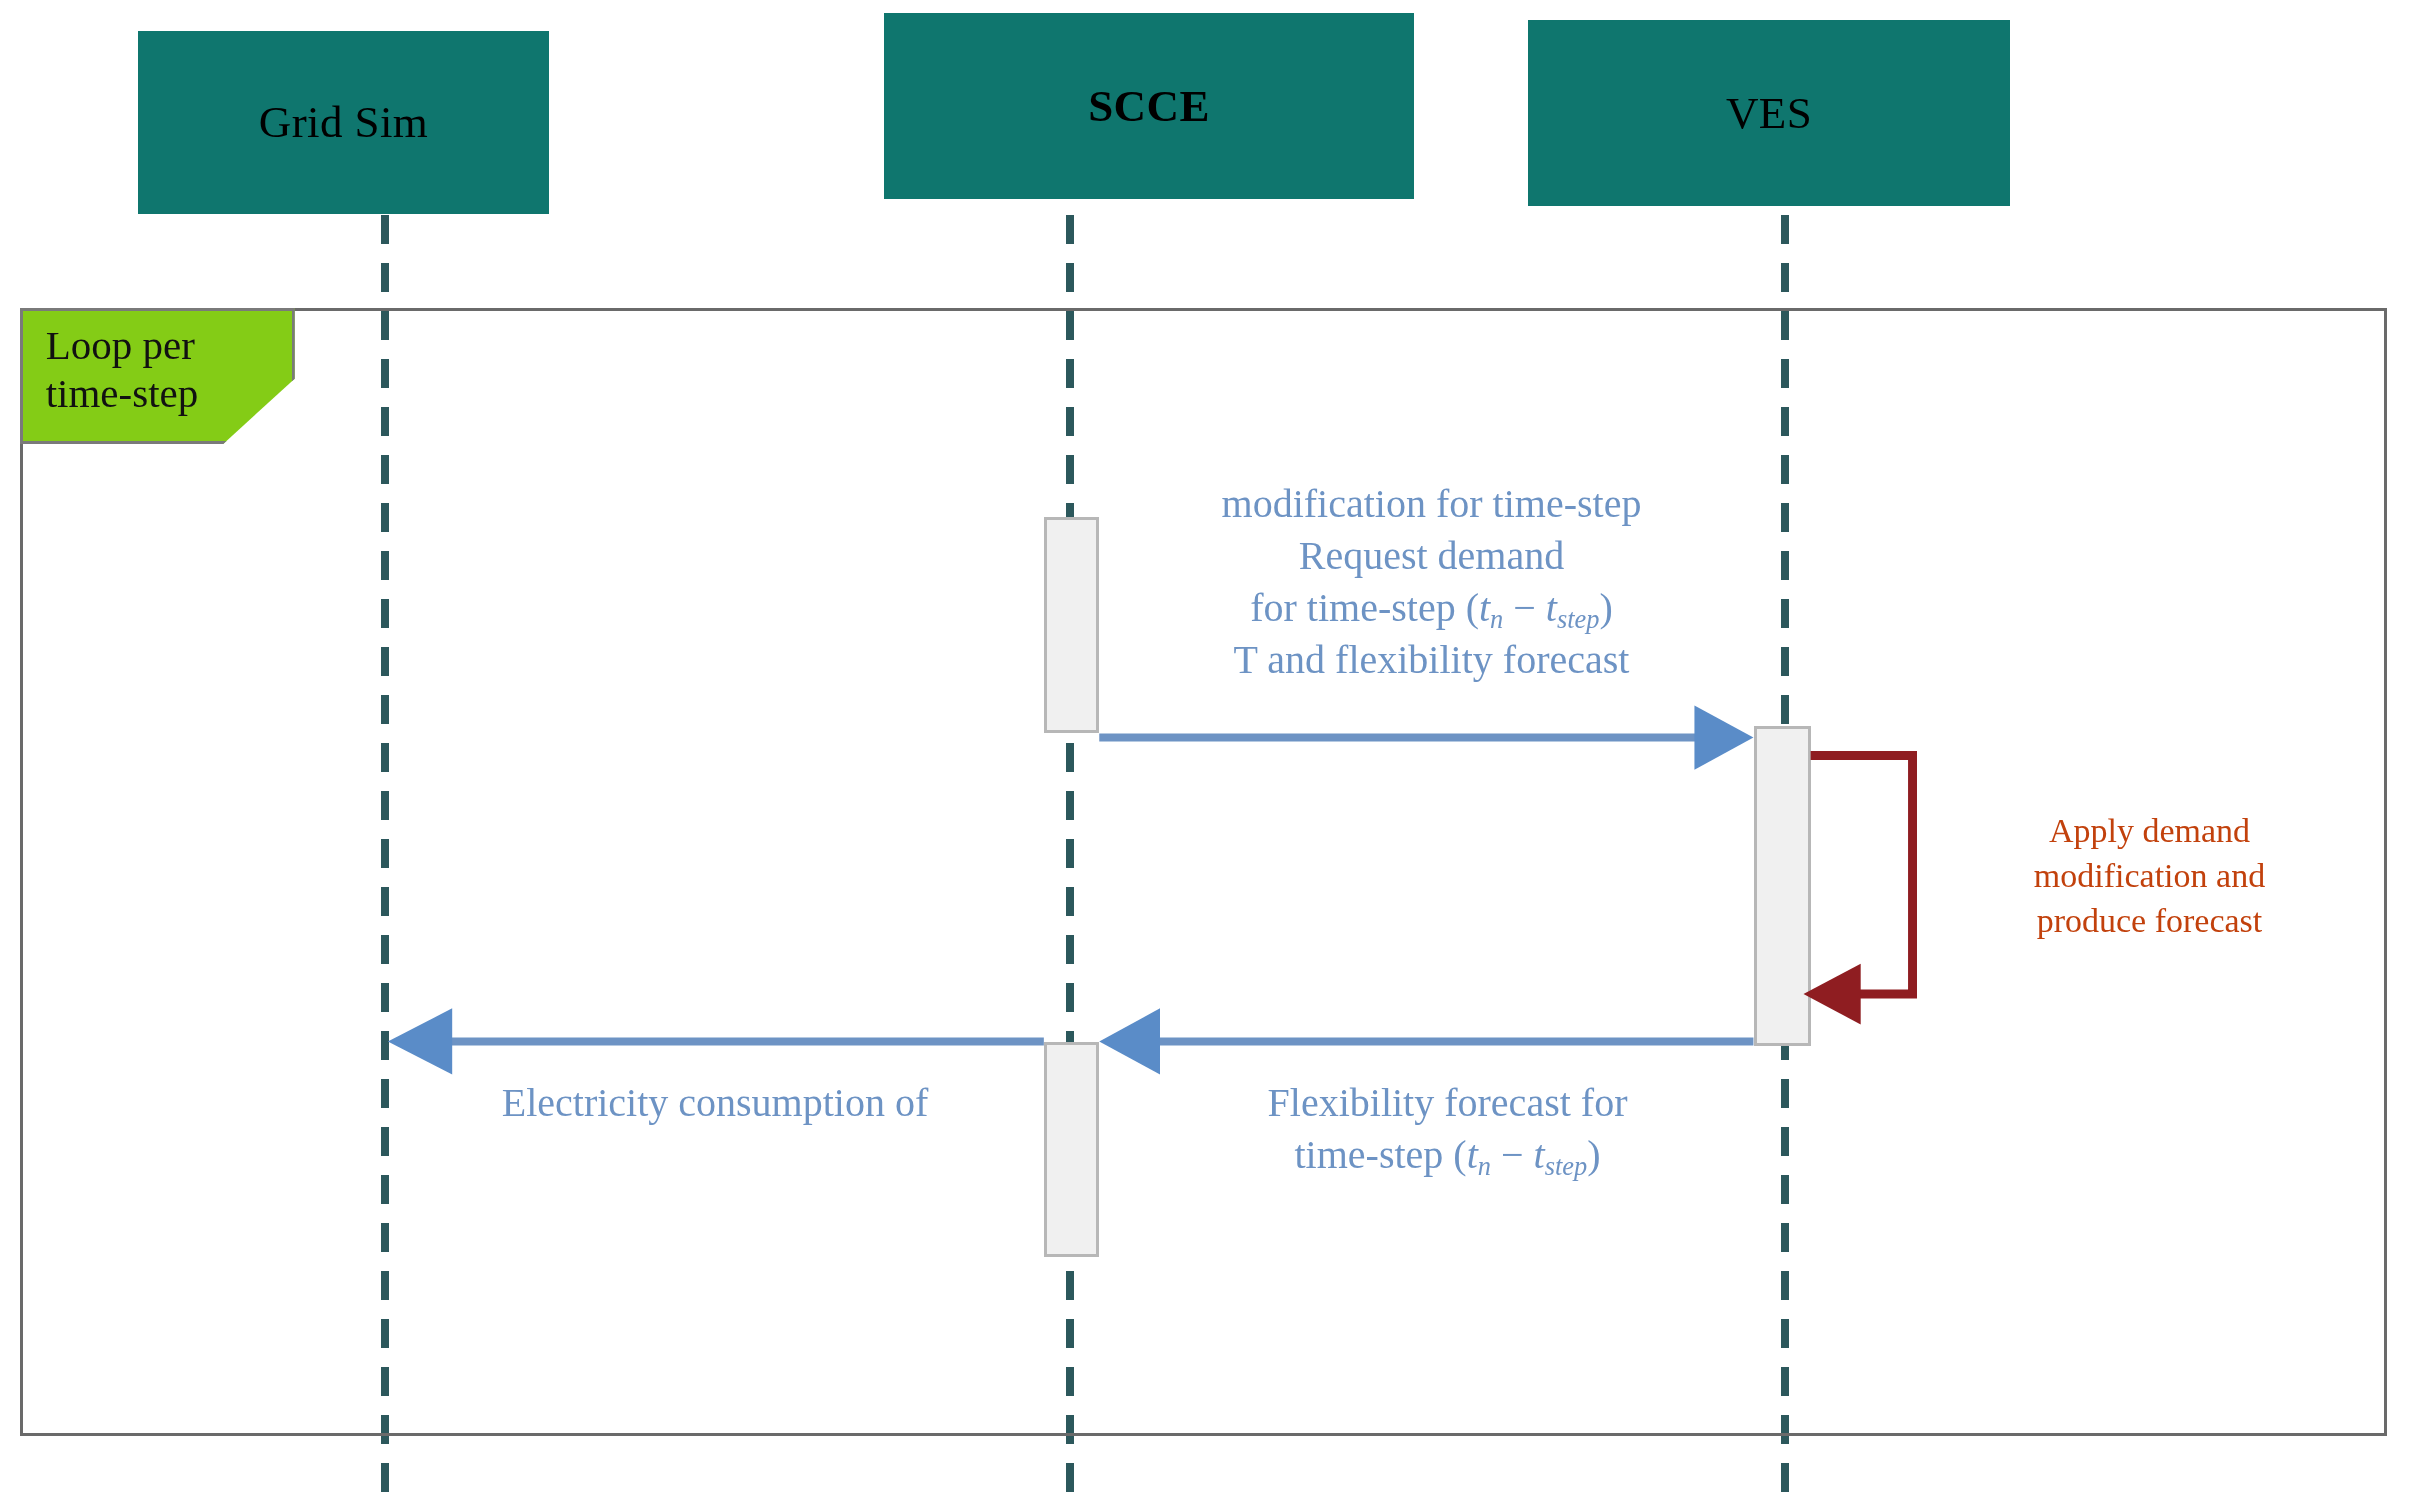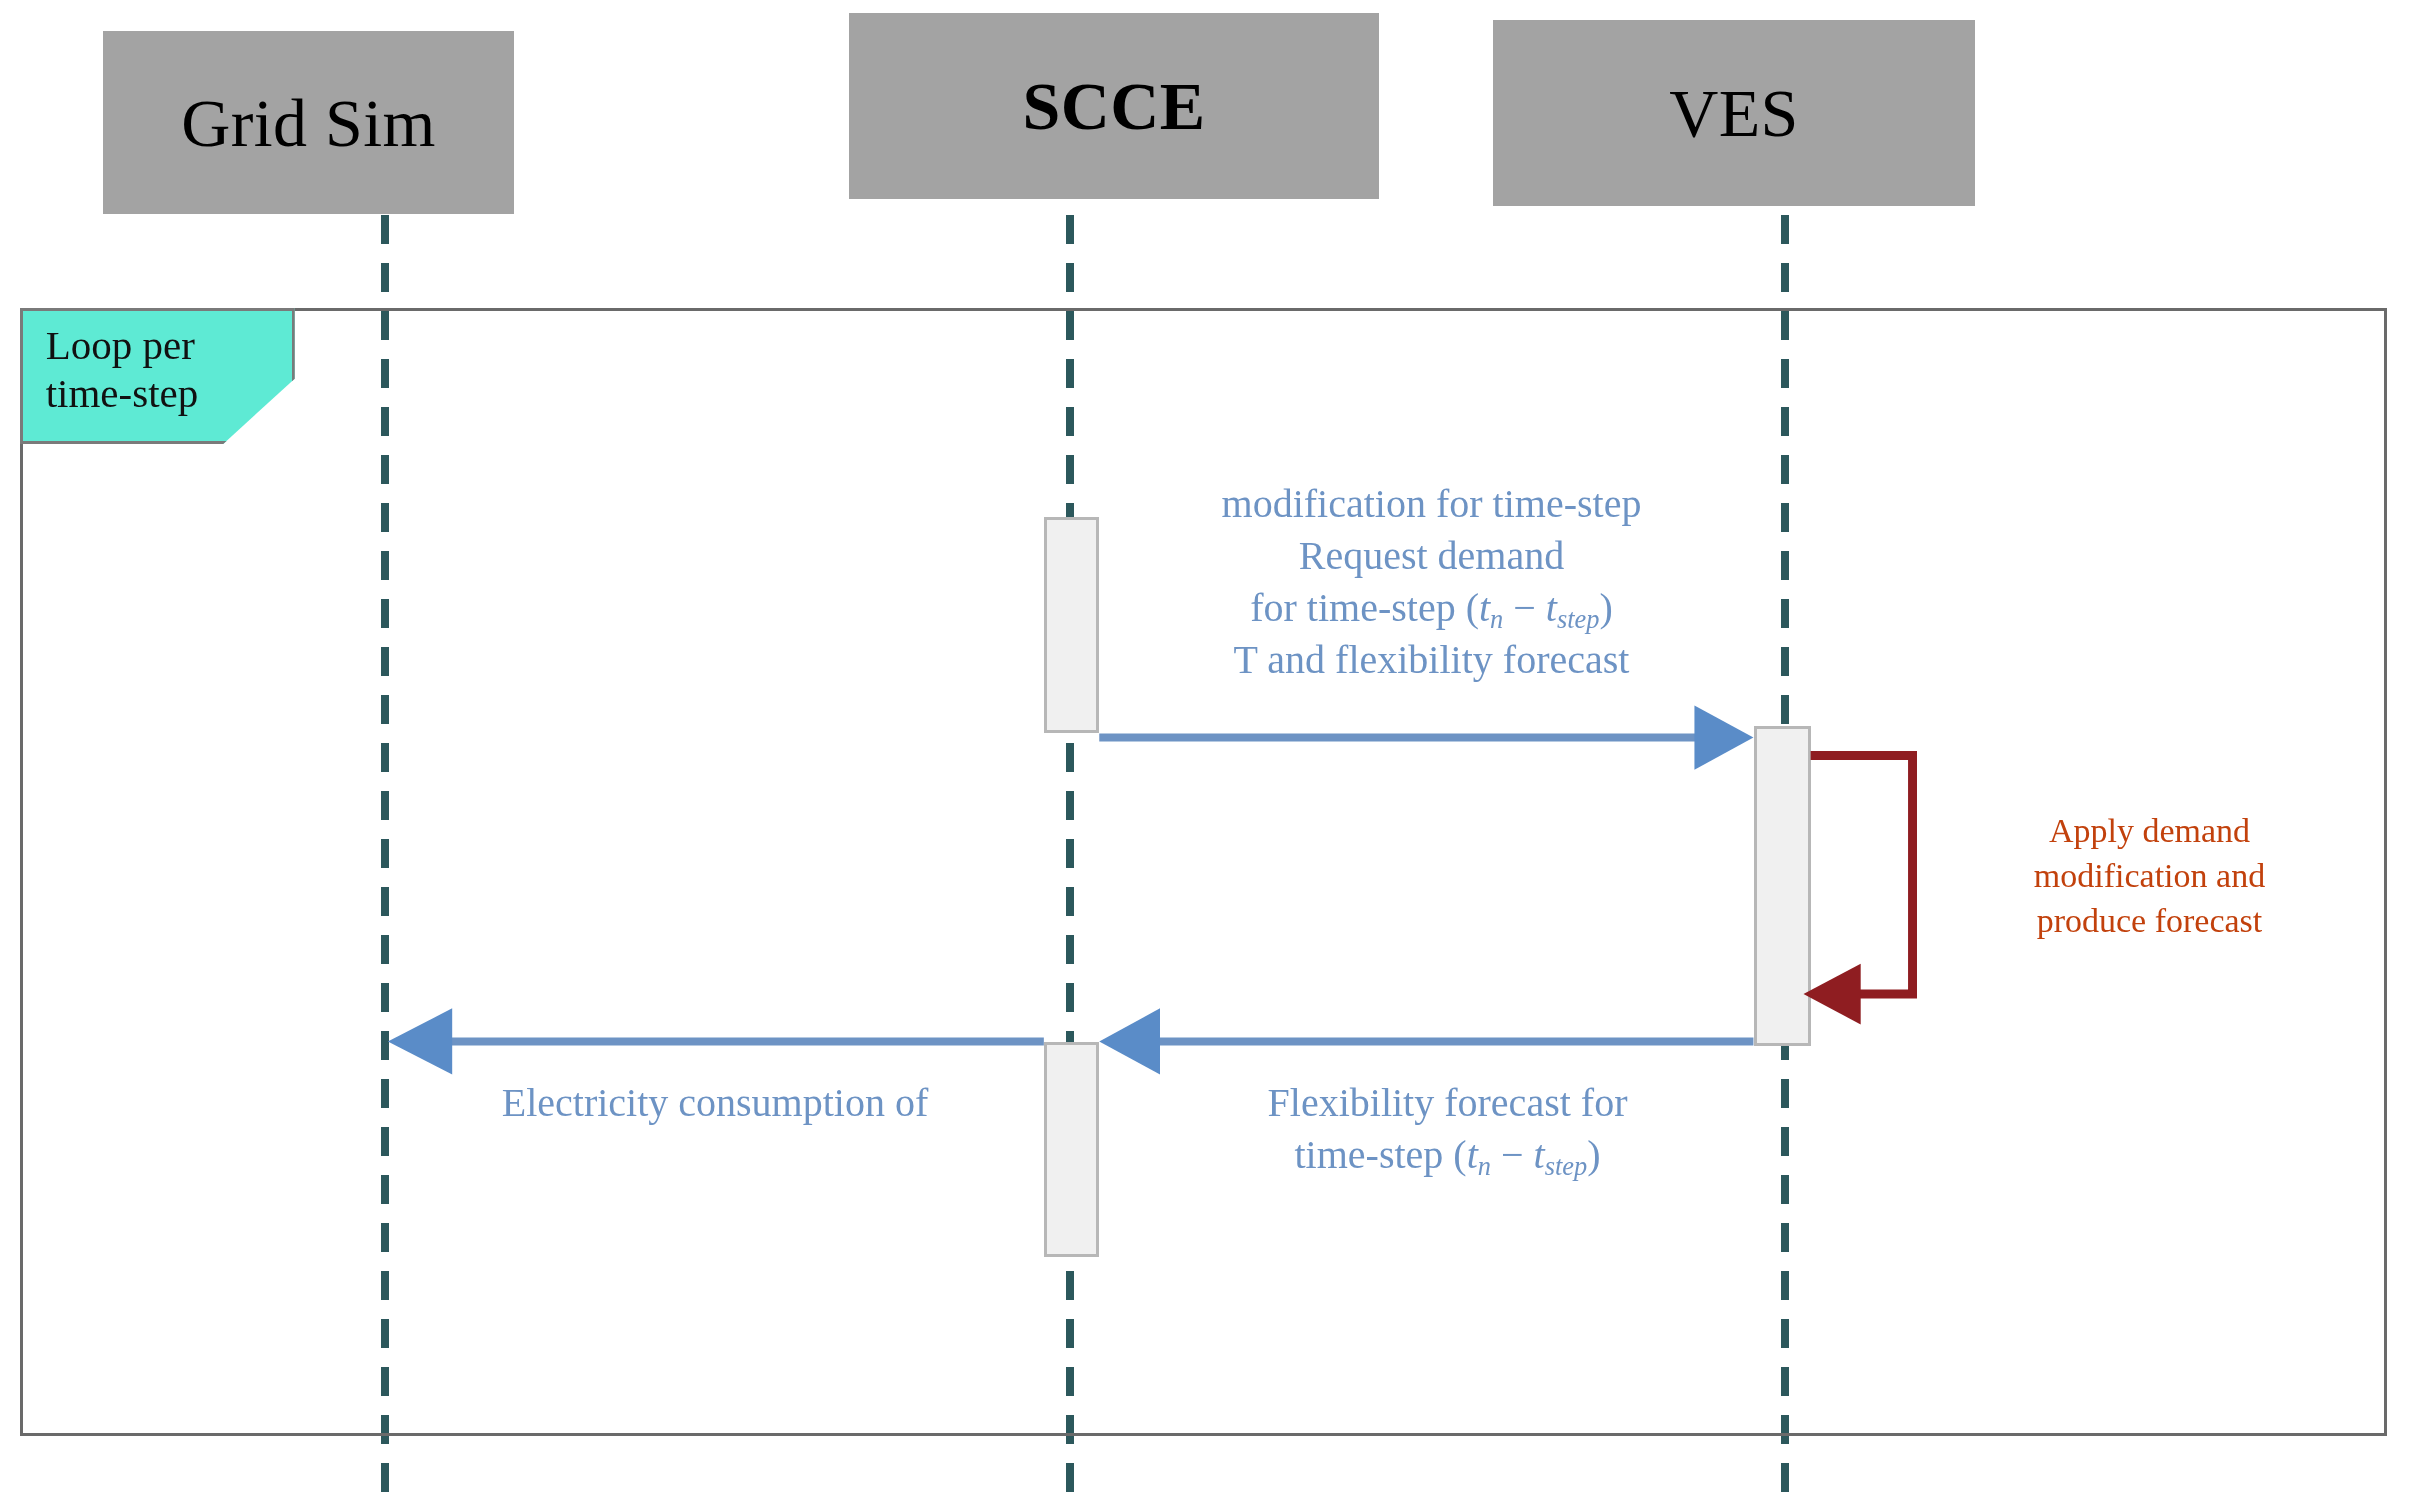--- a/index.html
+++ b/index.html
@@ -12,28 +12,29 @@
     width: 2413px;
     height: 1510px;
     background: #ffffff;
     font-family: "Liberation Serif", "DejaVu Serif", serif;
     overflow: hidden;
   }
 
   
   .participant {
     position: absolute;
-    background: #a3a3a3;
+    background: #0f766e;
     display: flex;
     align-items: center;
     justify-content: center;
     color: #000000;
-    font-size: 68px;
+    font-size: 45px;
     line-height: 1;
     letter-spacing: 0.4px;
+    margin-left: 35px;
   }
   #participant-gridsim { left: 103px; top: 31px;  width: 411px; height: 183px; }
   #participant-scce    { left: 849px; top: 13px;  width: 530px; height: 186px; font-weight: bold; }
   #participant-ves     { left: 1493px; top: 20px; width: 482px; height: 186px; }
 
   
   .lifeline {
     position: absolute;
     top: 215px;
     height: 1295px;
@@ -59,21 +60,21 @@
     border: 3.6px solid #6a6a6a;
     box-sizing: border-box;
     background: transparent;
   }
   #loop-label {
     position: absolute;
     left: 19.7px;
     top: 308px;
     width: 275px;
     height: 136px;
-    background: #5eead4;
+    background: #84cc16;
     border: 3.6px solid #7a7a7a;
     box-sizing: border-box;
     -webkit-clip-path: polygon(0 0, 100% 0, 100% 52%, 74% 100%, 0 100%);
     clip-path: polygon(0 0, 100% 0, 100% 52%, 74% 100%, 0 100%);
     padding: 10.7px 0 0 23px;
     font-size: 41px;
     line-height: 1.17;
     color: #111111;
     white-space: pre-line;
   }

